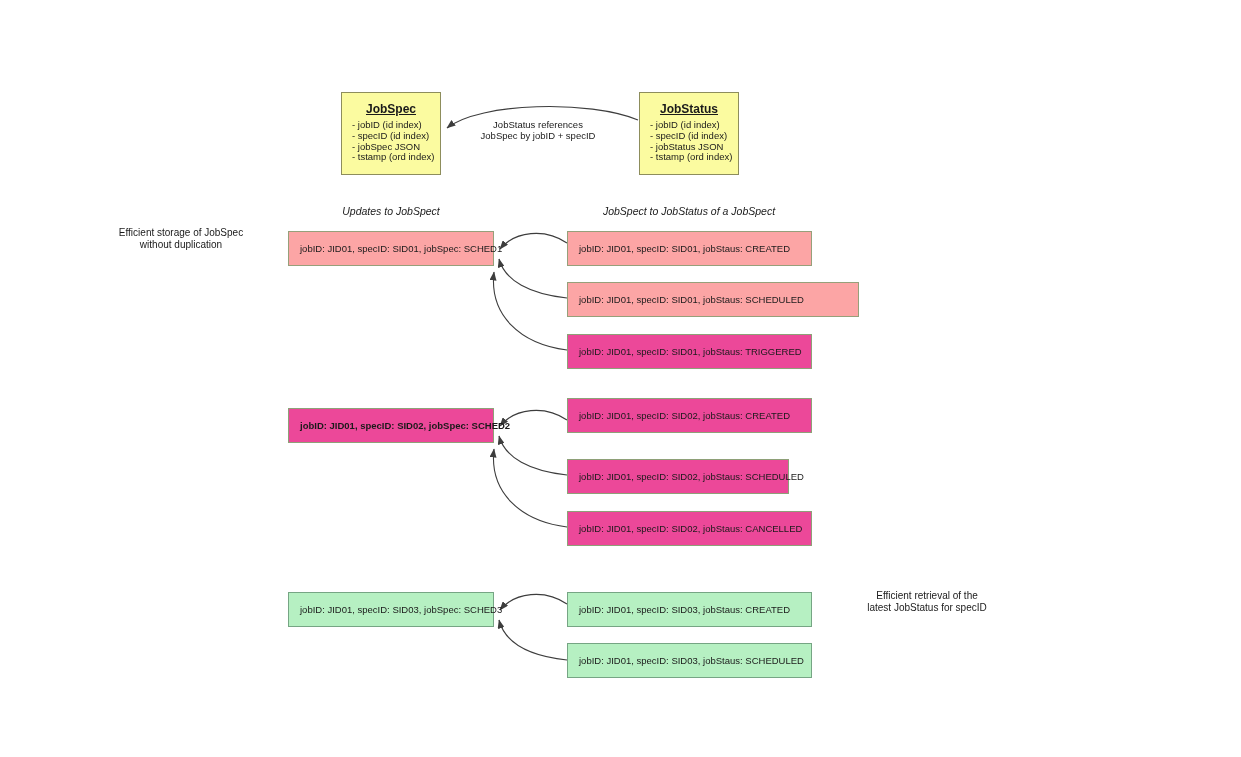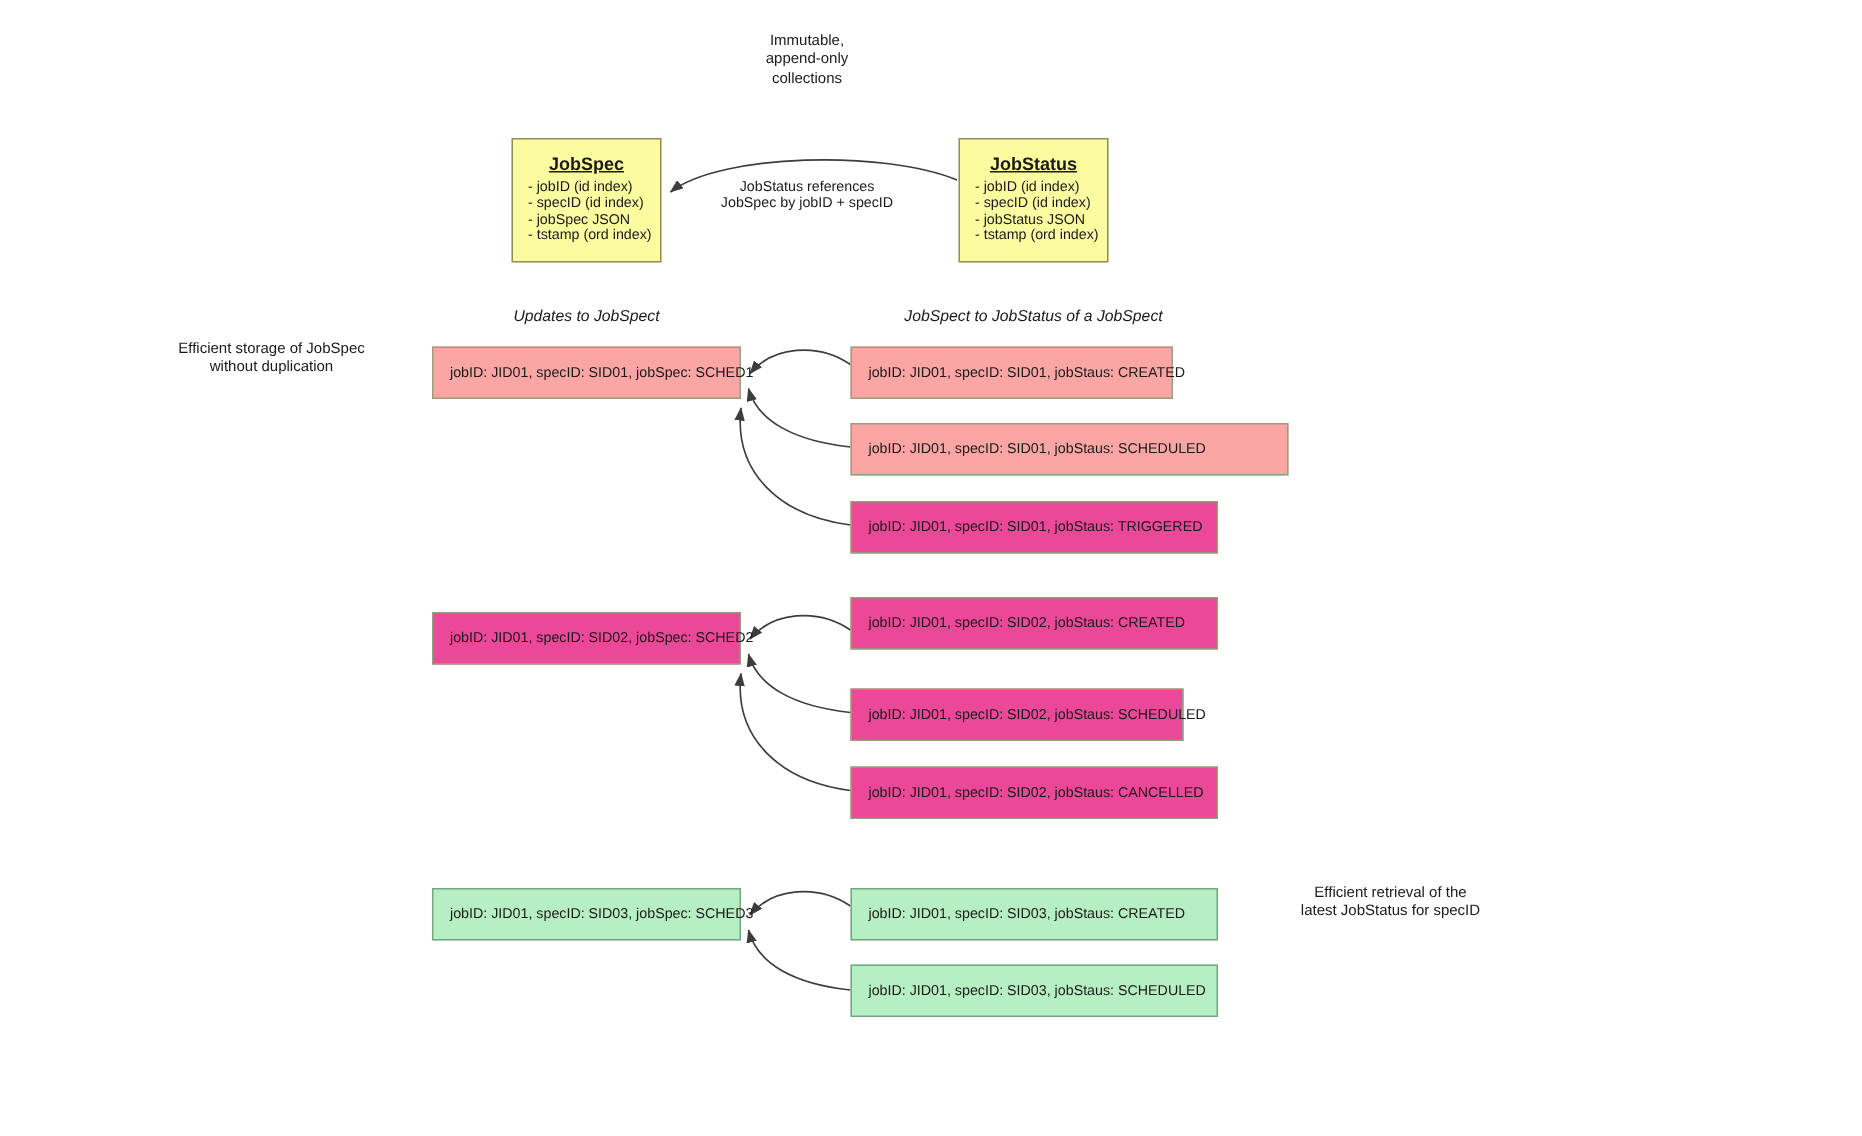--- a/index.html
+++ b/index.html
@@ -114,23 +114,20 @@
     <path d="M567,350 C520,344 489,315 494,272" fill="none" stroke="#3d3d3d" stroke-width="1.1" marker-end="url(#arrowhead)"></path>
 
     <path d="M567,420 C545,405 515,408 500,426" fill="none" stroke="#3d3d3d" stroke-width="1.1" marker-end="url(#arrowhead)"></path>
     <path d="M567,475 C530,471 505,458 499,436" fill="none" stroke="#3d3d3d" stroke-width="1.1" marker-end="url(#arrowhead)"></path>
     <path d="M567,527 C520,521 489,492 494,449" fill="none" stroke="#3d3d3d" stroke-width="1.1" marker-end="url(#arrowhead)"></path>
 
     <path d="M567,604 C545,589 515,592 500,610" fill="none" stroke="#3d3d3d" stroke-width="1.1" marker-end="url(#arrowhead)"></path>
     <path d="M567,660 C530,656 505,643 499,620" fill="none" stroke="#3d3d3d" stroke-width="1.1" marker-end="url(#arrowhead)"></path>
   </svg>
 
-  <div class="free-label" style="left:468px; top:22px; width:140px;">Immutable,
-append-only
-collections</div>
 
   <div class="node entity-box" style="left:341px; top:92px; width:100px; height:83px;">
     <div class="entity-title">JobSpec</div>
     <div class="entity-fields">
       <div>- jobID (id index)</div>
       <div>- specID (id index)</div>
       <div>- jobSpec JSON</div>
       <div>- tstamp (ord index)</div>
     </div>
   </div>
@@ -151,25 +148,25 @@
   <div class="col-header" style="left:291px; top:205px; width:200px;">Updates to JobSpect</div>
   <div class="col-header" style="left:589px; top:205px; width:200px;">JobSpect to JobStatus of a JobSpect</div>
 
   <div class="free-label" style="left:841px; top:590px; width:172px;">Efficient retrieval of the
 latest JobStatus for specID</div>
   <div class="free-label" style="left:95px; top:227px; width:172px;">Efficient storage of JobSpec
 without duplication</div>
 
   <div class="record-box rec-pale" style="left:288px; top:231px; width:206px; height:35px;">jobID: JID01, specID: SID01, jobSpec: SCHED1</div>
 
-  <div class="record-box rec-pale" style="left:567px; top:231px; width:215px; height:35px;">jobID: JID01, specID: SID01, jobStaus: CREATED</div>
+  <div class="record-box rec-pale" style="left:567px; top:231px; width:245px; height:35px;">jobID: JID01, specID: SID01, jobStaus: CREATED</div>
   <div class="record-box rec-pale" style="left:567px; top:282px; width:292px; height:35px;">jobID: JID01, specID: SID01, jobStaus: SCHEDULED</div>
   <div class="record-box rec-mid" style="left:567px; top:334px; width:245px; height:35px;">jobID: JID01, specID: SID01, jobStaus: TRIGGERED</div>
 
-  <div class="record-box rec-mid" style="left:288px; top:408px; width:206px; height:35px;">jobID: JID01, specID: SID02, jobSpec: SCHED2</div>
+  <div class="record-box rec-mid" style="left:288px; top:408px; width:206px; height:35px;font-weight:bold;">jobID: JID01, specID: SID02, jobSpec: SCHED2</div>
 
   <div class="record-box rec-mid" style="left:567px; top:398px; width:245px; height:35px;">jobID: JID01, specID: SID02, jobStaus: CREATED</div>
   <div class="record-box rec-mid" style="left:567px; top:459px; width:222px; height:35px;text-align:right;">jobID: JID01, specID: SID02, jobStaus: SCHEDULED</div>
   <div class="record-box rec-mid" style="left:567px; top:511px; width:245px; height:35px;">jobID: JID01, specID: SID02, jobStaus: CANCELLED</div>
 
   <div class="record-box rec-deep" style="left:288px; top:592px; width:206px; height:35px;">jobID: JID01, specID: SID03, jobSpec: SCHED3</div>
 
   <div class="record-box rec-deep" style="left:567px; top:592px; width:245px; height:35px;">jobID: JID01, specID: SID03, jobStaus: CREATED</div>
   <div class="record-box rec-deep" style="left:567px; top:643px; width:245px; height:35px;">jobID: JID01, specID: SID03, jobStaus: SCHEDULED</div>
 

